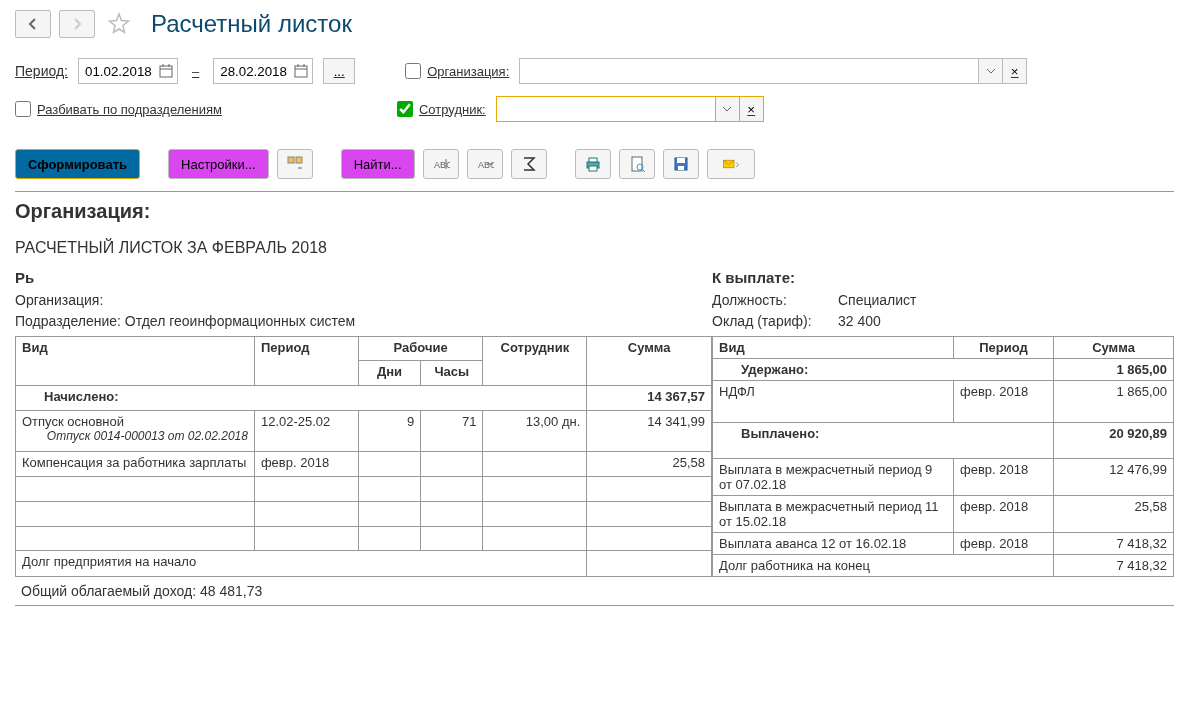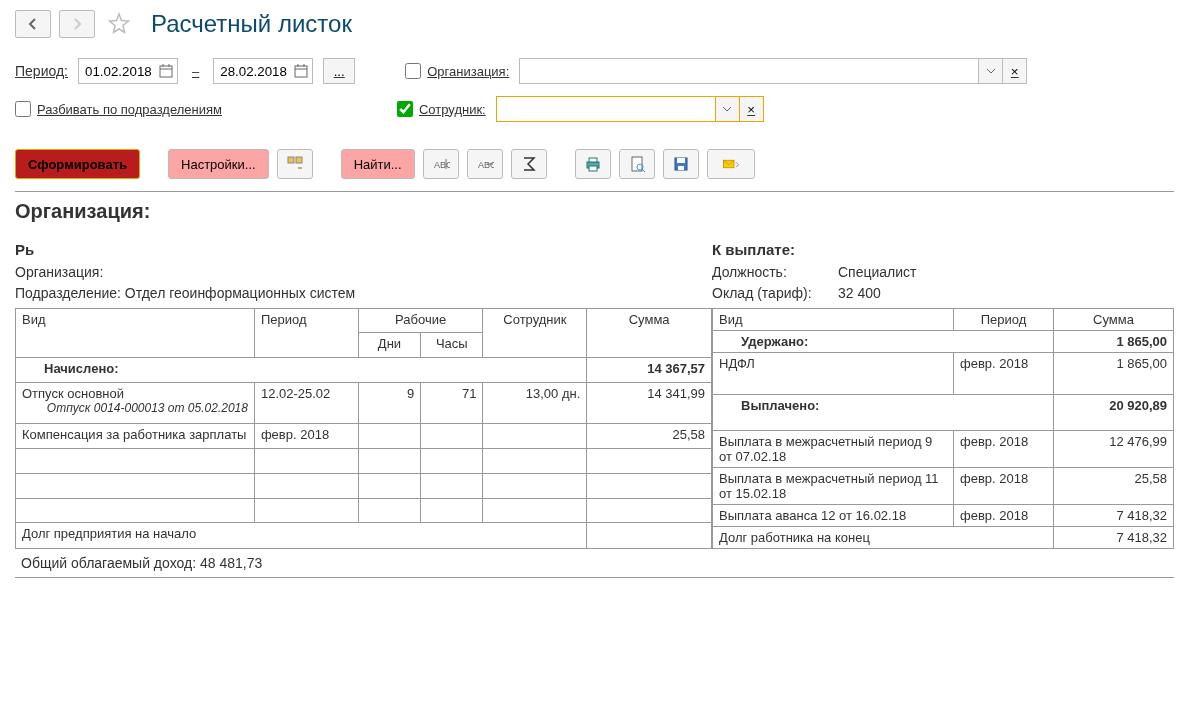--- a/index.html
+++ b/index.html
@@ -18,37 +18,37 @@
 .dash { margin: 0 4px; }
 .ellipsis-btn { width: 32px; height: 26px; border: 1px solid #bbb; background: #f5f5f5; cursor: pointer; }
 .checkbox-wrap { display: flex; align-items: center; gap: 6px; }
 .checkbox-wrap input { width: 16px; height: 16px; }
 .select-input { height: 26px; border: 1px solid #bbb; background: #fff; flex: 1; max-width: 460px; }
 .select-group { display: flex; align-items: center; }
 .select-btn { width: 24px; height: 26px; border: 1px solid #bbb; border-left: none; background: #f5f5f5; cursor: pointer; display: flex; align-items: center; justify-content: center; }
 .select-yellow { border: 1px solid #e8a800; }
 .select-yellow + .select-btn { border-color: #e8a800; }
 .toolbar { display: flex; align-items: center; gap: 8px; padding: 5px 15px 12px; }
-.btn { height: 30px; padding: 0 12px; border: 1px solid #bbb; background: #fca5a5; cursor: pointer; border-radius: 3px; font-size: 13px; display: flex; align-items: center; gap: 4px; }
-.btn-primary { background: #b91c1c; border-color: #d8a800; font-weight: bold; }
+.btn { height: 30px; padding: 0 12px; border: 1px solid #bbb; background: #d946ef; cursor: pointer; border-radius: 3px; font-size: 13px; display: flex; align-items: center; gap: 4px; }
+.btn-primary { background: #0369a1; border-color: #d8a800; font-weight: bold; }
 .icon-btn { width: 36px; height: 30px; border: 1px solid #bbb; background: #f5f5f5; cursor: pointer; border-radius: 3px; display: flex; align-items: center; justify-content: center; }
 .icon-btn svg { width: 18px; height: 18px; }
 .toolbar-gap { width: 12px; }
 .report { border-top: 1px solid #999; margin: 0 15px; padding-top: 8px; }
 .report h2 { font-size: 20px; font-weight: bold; margin-bottom: 16px; }
 .report-title { font-size: 16px; margin-bottom: 10px; }
 .info-row { display: flex; }
 .info-left { flex: 0 0 697px; }
 .info-right { flex: 1; }
 .info-line { font-size: 14px; line-height: 1.5; }
 .bold { font-weight: bold; font-size: 15px; }
 .tbl-wrap { display: flex; margin-top: 4px; }
 table { border-collapse: collapse; }
 table td, table th { border: 1px solid #999; padding: 3px 6px; font-size: 13px; text-align: left; vertical-align: top; }
-table th { font-weight: normal; }
+table th { font-weight: bold; }
 .tbl-left { width: 697px; }
 .tbl-right { flex: 1; }
 .num { text-align: right; }
 .ctr { text-align: center; }
 .section-row td { font-weight: bold; padding-left: 28px; }
 .detail-sub { font-style: italic; text-align: right; font-size: 12px; }
 .total-line { padding: 6px 6px; font-size: 14px; border-bottom: 1px solid #999; margin: 0 15px; }
 .chk-green { accent-color: #0a0; }
 </style>
 </head>
@@ -189,20 +189,21 @@
       <svg viewBox="0 0 24 18">
         <rect x="2" y="4" width="14" height="10" fill="#fc0" stroke="#b80"></rect>
         <path d="M2 4 L9 10 L16 4" fill="none" stroke="#b80"></path>
         <path d="M19 7 L22 10 L19 13" fill="none" stroke="#666"></path>
       </svg>
     </button>
 </div>
 
 <div class="report">
   <h2>Организация:</h2>
+  <div class="report-title">РАСЧЕТНЫЙ ЛИСТОК ЗА ФЕВРАЛЬ 2018</div>
   <div class="info-row">
     <div class="info-left">
       <div class="info-line bold">Рь</div>
       <div class="info-line"><span>Организация:</span></div>
       <div class="info-line"><span>Подразделение:</span> <span>Отдел геоинформационных систем</span></div>
     </div>
     <div class="info-right">
       <div class="info-line bold">К выплате:</div>
       <div class="info-line"><span style="display:inline-block;width:126px">Должность:</span><span>Специалист</span></div>
       <div class="info-line"><span style="display:inline-block;width:126px">Оклад (тариф):</span><span>32 400</span></div>
@@ -223,21 +224,21 @@
         <th class="ctr" style="width:60px">Дни</th>
         <th class="ctr" style="width:60px">Часы</th>
       </tr>
       <tr class="section-row">
         <td colspan="5">Начислено:</td>
         <td class="num">14 367,57</td>
       </tr>
       <tr>
         <td>
               <div>Отпуск основной</div>
-              <div class="detail-sub">Отпуск 0014-000013 от 05.02.2018</div>
+              <div class="detail-sub">Отпуск 0014-000013 от 02.02.2018</div>
             </td>
         <td>12.02-25.02</td>
         <td class="num">9</td>
         <td class="num">71</td>
         <td class="num">13,00 дн.</td>
         <td class="num">14 341,99</td>
       </tr>
       <tr>
         <td>Компенсация за работника зарплаты</td>
         <td>февр. 2018</td>

